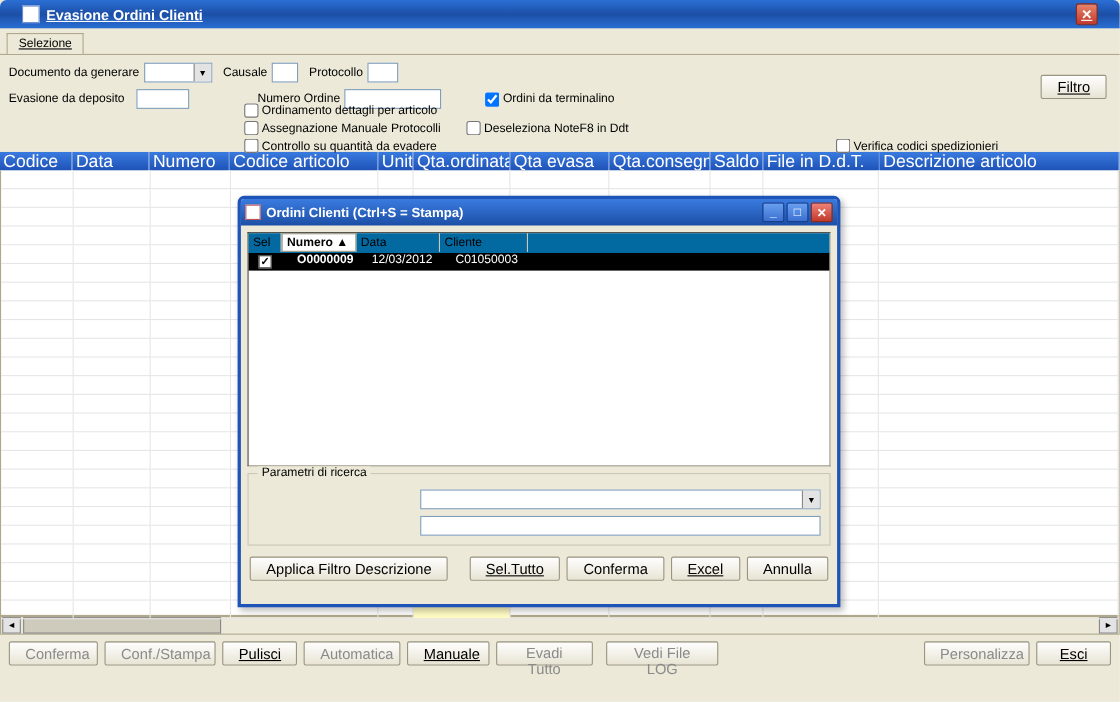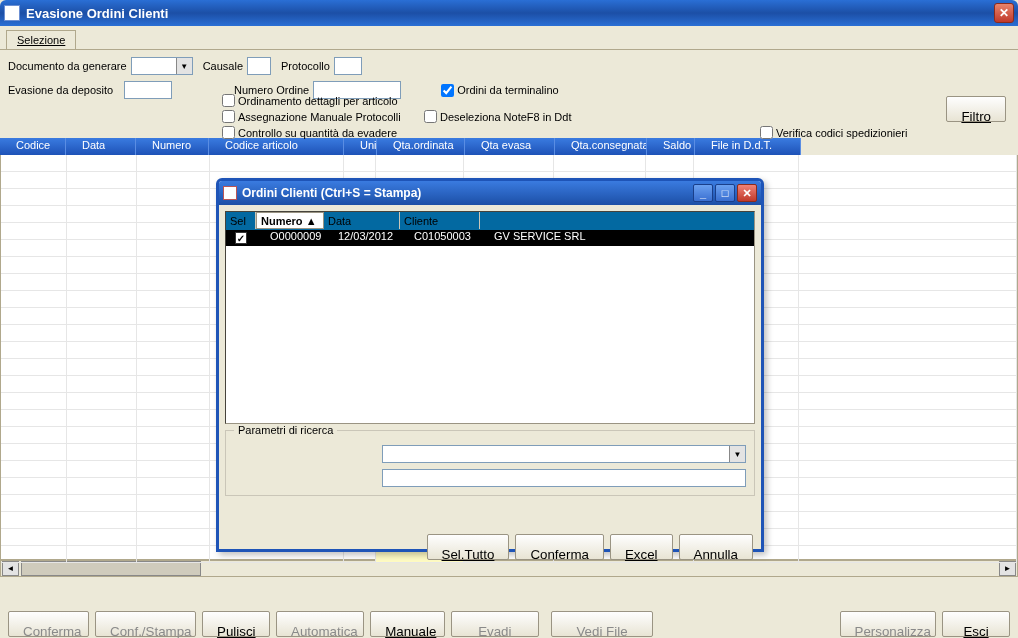--- a/index.html
+++ b/index.html
@@ -14,22 +14,23 @@
     position: relative;
   }
   .titlebar {
     background: linear-gradient(to bottom, #2a6fd5 0%, #1c4fa6 50%, #2a6fd5 100%);
     height: 26px;
     color: #fff;
     font-weight: bold;
     font-size: 13px;
     display: flex;
     align-items: center;
-    padding: 0 4px;
+    padding: 0 20px;
     border-radius: 6px 6px 0 0;
+    text-decoration: underline;
   }
   .titlebar .icon { width: 16px; height:16px; background:#fff; margin-right:6px; border:1px solid #6b8fd3; }
   .titlebar .spacer { flex: 1; }
   .winbtn {
     width: 20px; height: 20px; margin-left: 2px;
     background: linear-gradient(#e8846b,#c0392b);
     border: 1px solid #8b2b1c; border-radius: 3px;
     color: #fff; font-weight: bold; font-size: 12px;
     display:flex;align-items:center;justify-content:center;
   }
@@ -56,35 +57,34 @@
   .row { display:flex; align-items:center; height:20px; }
   .lbl { margin-right:4px; }
   .txt { background:#fff; border:1px solid #7f9db9; height:18px; padding:1px 3px; }
   .combo { background:#fff; border:1px solid #7f9db9; height:18px; display:inline-flex; align-items:center; }
   .combo .drop { width:16px;height:16px;background:#e3e3e3;border-left:1px solid #888;display:flex;align-items:center;justify-content:center;font-size:8px; }
   .chk { display:flex; align-items:center; gap:3px; margin-right:10px; }
   .chk input { margin:0; }
   .btn {
     background: linear-gradient(#fefefe,#e8e4d4);
     border:1px solid #9a9483;
-    height:22px; padding: 12px 14px;
+    height:22px; padding: 2px 14px;
     border-radius:2px;
-    margin-top:28px;
   }
   .btn.disabled { color:#8a8a8a; }
   .gridheader {
     display:flex;
     height:17px;
   }
   .gh {
     background: linear-gradient(#3a7be0,#1e52b7);
     color:#fff;
     border-right:1px solid #5a8de3;
-    padding:1px 16px;
-    font-size:11px;
+    padding:1px 3px;
+    font-size:16px;
     overflow:hidden;
     white-space: nowrap;
   }
   .gridbody {
     background:#fff;
     border:1px solid #b0a88c;
     border-top:none;
     height: 405px;
     position:relative;
   }
@@ -148,21 +148,21 @@
   .modal .btnrow { display:flex; gap:6px; padding:4px 2px; }
   .modal .btnrow .spacer { flex:1; }
   .highlight-yellow { background:#fffbc3; }
 
   
   .w0{width:66px;} .w1{width:70px;} .w2{width:73px;} .w3{width:135px;}
   .w4{width:32px;} .w5{width:88px;text-align:right;} .w6{width:90px;} .w7{width:92px;}
   .w8{width:48px;} .w9{width:106px;} .w10{width:218px;}
 
   
-  .lw0{width:30px;} .lw1{width:68px;} .lw2{width:76px;} .lw3{width:80px;} .lw4{flex:1;}
+  .lw0{width:30px;} .lw1{width:68px;font-weight:bold;} .lw2{width:76px;} .lw3{width:80px;} .lw4{flex:1;}
   .combo.wide { width:364px; justify-content: space-between; }
   input.txt.wide { width:364px; }
 </style>
 </head>
 <body>
 
 <div class="titlebar">
   <div class="icon"></div>
   <span>Evasione Ordini Clienti</span>
   <div class="spacer"></div>
@@ -239,20 +239,21 @@
   <div class="gh w0">Codice</div>
   <div class="gh w1">Data</div>
   <div class="gh w2">Numero</div>
   <div class="gh w3">Codice articolo</div>
   <div class="gh w4">Unità</div>
   <div class="gh w5">Qta.ordinata</div>
   <div class="gh w6">Qta evasa</div>
   <div class="gh w7">Qta.consegnata</div>
   <div class="gh w8">Saldo</div>
   <div class="gh w9">File in D.d.T.</div>
+  <div class="gh w10">Descrizione articolo</div>
 </div>
 
 <div class="gridbody">
   <div class="gridrows" id="gridrows">
   <div class="gridrow">
         <div class="gc w0"></div>
         <div class="gc w1"></div>
         <div class="gc w2"></div>
         <div class="gc w3"></div>
         <div class="gc w4"></div>
@@ -605,38 +606,38 @@
         <div class="lh lw2">Data</div>
         <div class="lh lw3">Cliente</div>
       </div>
       <div class="lrow">
         <div class="lc lw0 chk">
             <div class="box">✓</div>
           </div>
         <div class="lc lw1">O0000009</div>
         <div class="lc lw2">12/03/2012</div>
         <div class="lc lw3">C01050003</div>
-        <div class="lc lw4">GV SERVICE SRL</div>
       </div>
     </div>
 
     <div class="fieldset">
       <div class="legend">Parametri di ricerca</div>
       <div style="display:flex;justify-content:flex-end;margin-bottom:6px;">
         <span class="combo wide">
           <span style="flex:1"></span>
             <span class="drop">▼</span>
         </span>
       </div>
       <div style="display:flex;justify-content:flex-end;">
         <input class="txt wide" style="">
       </div>
     </div>
 
     <div class="btnrow">
+      <button class="btn">Applica Filtro Descrizione</button>
       <div class="spacer"></div>
       <button class="btn"><u>Sel.Tutto</u></button>
       <button class="btn">Conferma</button>
       <button class="btn"><u>Excel</u></button>
       <button class="btn">Annulla</button>
     </div>
   </div>
 </div>
 
 </body></html>

